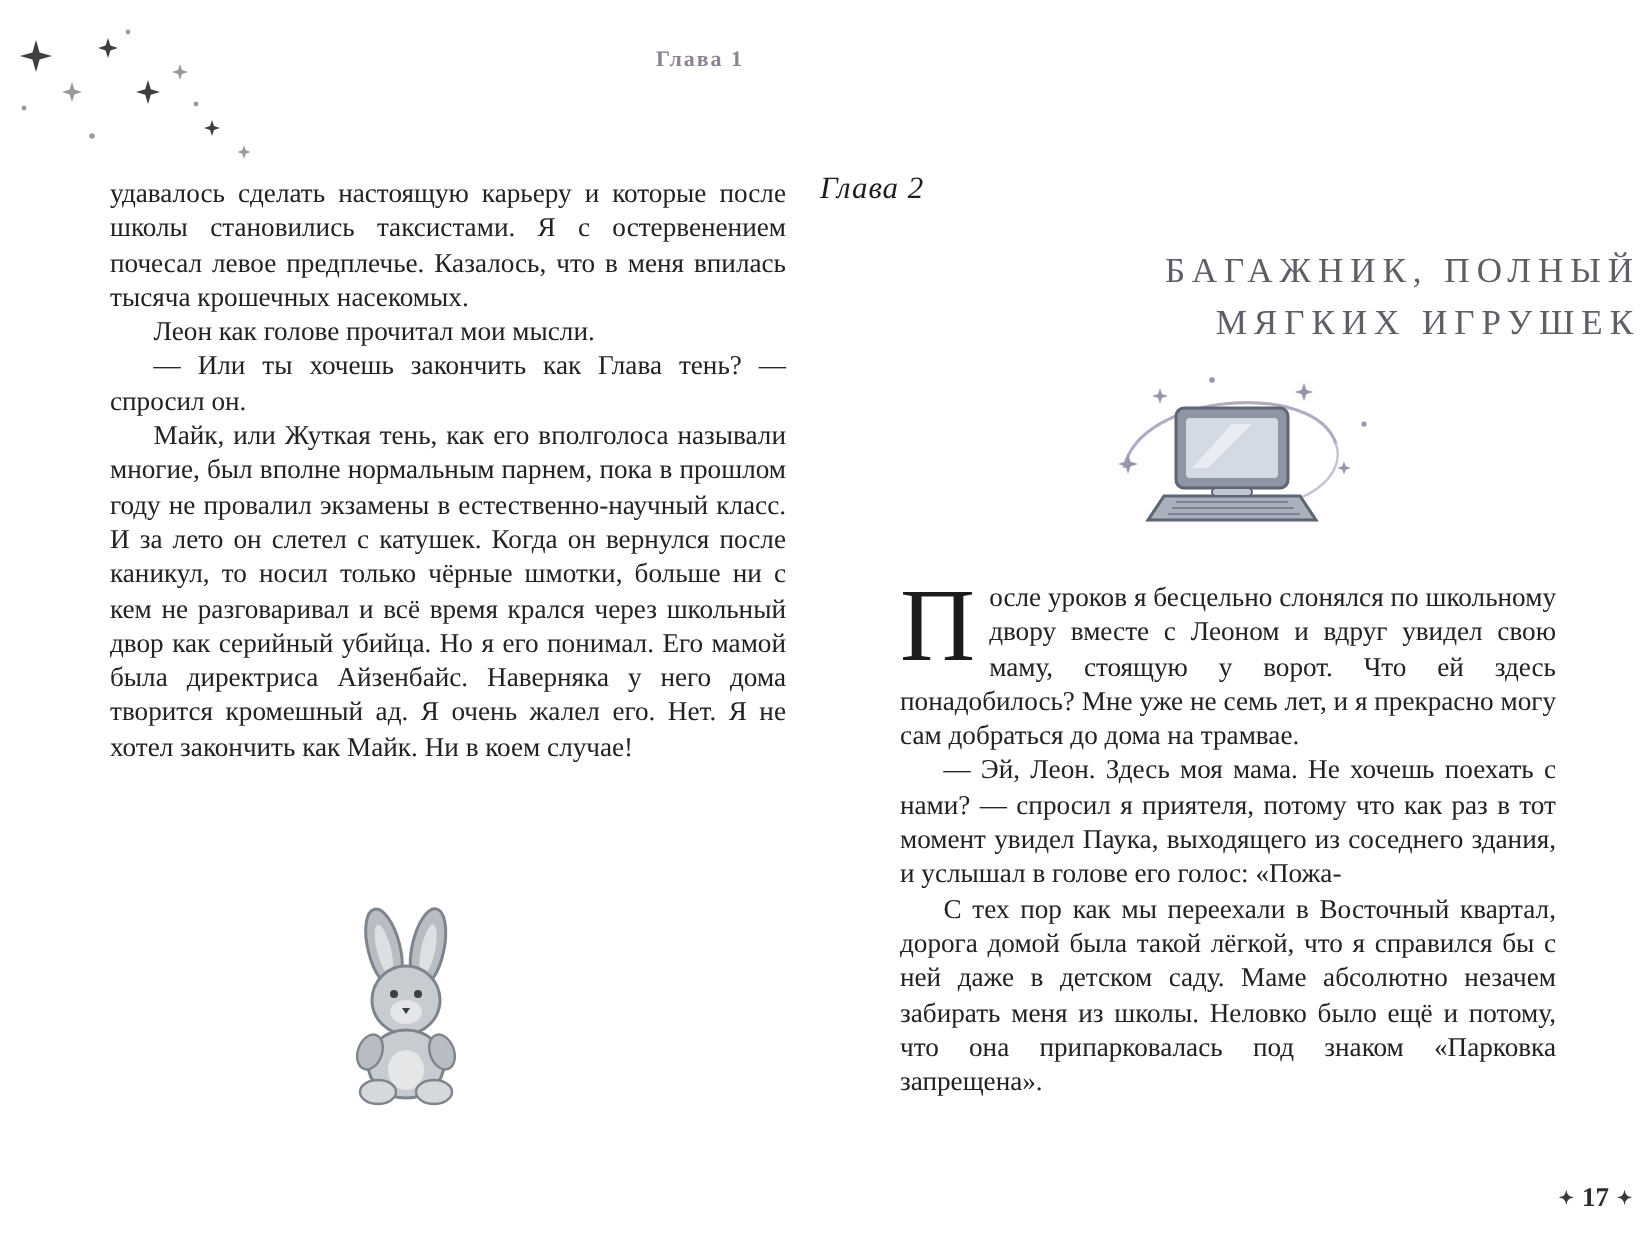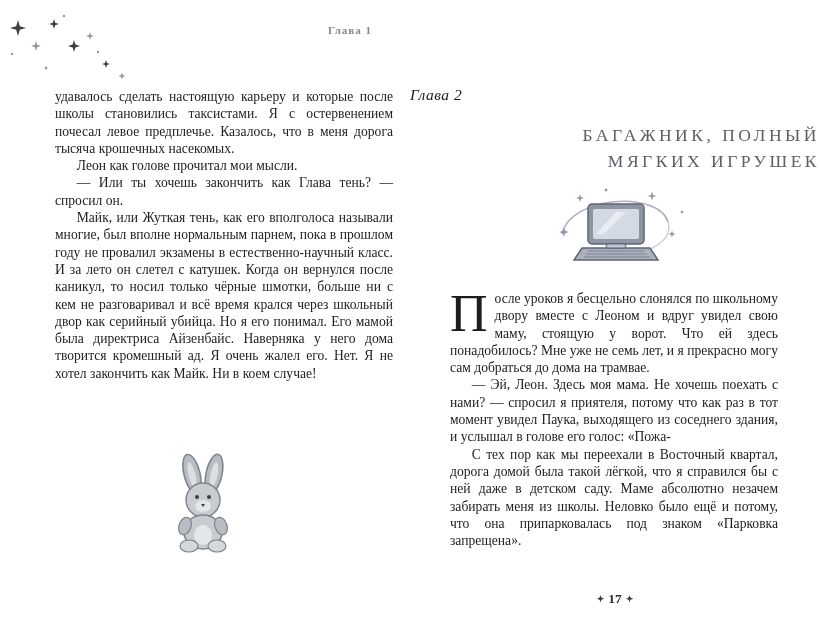--- a/index.html
+++ b/index.html
@@ -47,21 +47,21 @@
     letter-spacing:3.5px;color:#5e5e66;font-weight:500;
   }
   .dropcap{
     float:left;
     font-size:52px;line-height:44px;
     padding:2px 7px 0 0;
     color:#1c1c1c;
   }
   .page-number{
     position:absolute;bottom:22px;left:0;width:410px;
-    text-align:center;font-size:13.5px;color:#2e2e2e;font-weight:bold;
+    text-align:right;font-size:13.5px;color:#2e2e2e;font-weight:bold;
   }
   .page-number .orn{font-size:9px;position:relative;top:-1px;color:#3a3a3a;padding:0 4px;}
 </style>
 </head>
 <body>
 
 <div class="stars-decoration">
   <svg width="140" height="90" viewBox="0 0 140 90">
     <g fill="#3f3f3f">
       <path d="M0 -8 L1.8 -1.8 L8 0 L1.8 1.8 L0 8 L-1.8 1.8 L-8 0 L-1.8 -1.8 Z" transform="translate(16,22)"></path>
@@ -78,21 +78,21 @@
       <circle cx="96" cy="46" r="1.2"></circle>
       <circle cx="10" cy="48" r="1.2"></circle>
     </g>
   </svg>
 </div>
 
 <div class="page left-page">
   <div class="running-header">Глава 1</div>
 
   <div class="text-block left-text">
-    <p class="no-indent">удавалось сделать настоящую карьеру и которые после школы становились таксистами. Я с остервенением почесал левое предплечье. Казалось, что в меня дорога тысяча крошечных насекомых.</p>
+    <p class="no-indent">удавалось сделать настоящую карьеру и которые после школы становились таксистами. Я с остервенением почесал левое предплечье. Казалось, что в меня впилась тысяча крошечных насекомых.</p>
     <p>Леон как голове прочитал мои мысли.</p>
     <p>— Или ты хочешь закончить как Глава тень? — спросил он.</p>
     <p>Майк, или Жуткая тень, как его вполголоса называли многие, был вполне нормальным парнем, пока в прошлом году не провалил экзамены в естественно-научный класс. И за лето он слетел с катушек. Когда он вернулся после каникул, то носил только чёрные шмотки, больше ни с кем не разговаривал и всё время крался через школьный двор как серийный убийца. Но я его понимал. Его мамой была директриса Айзенбайс. Наверняка у него дома творится кромешный ад. Я очень жалел его. Нет. Я не хотел закончить как Майк. Ни в коем случае!</p>
   </div>
 
   <div class="illus bunny-illus">
     <svg width="92" height="102" viewBox="0 0 92 102">
 
       <ellipse cx="34" cy="22" rx="8" ry="20" transform="rotate(-14 34 22)" fill="#b8bdc3" stroke="#7d848c" stroke-width="1.5"></ellipse>
       <ellipse cx="56" cy="22" rx="8" ry="20" transform="rotate(12 56 22)" fill="#b8bdc3" stroke="#7d848c" stroke-width="1.5"></ellipse>

